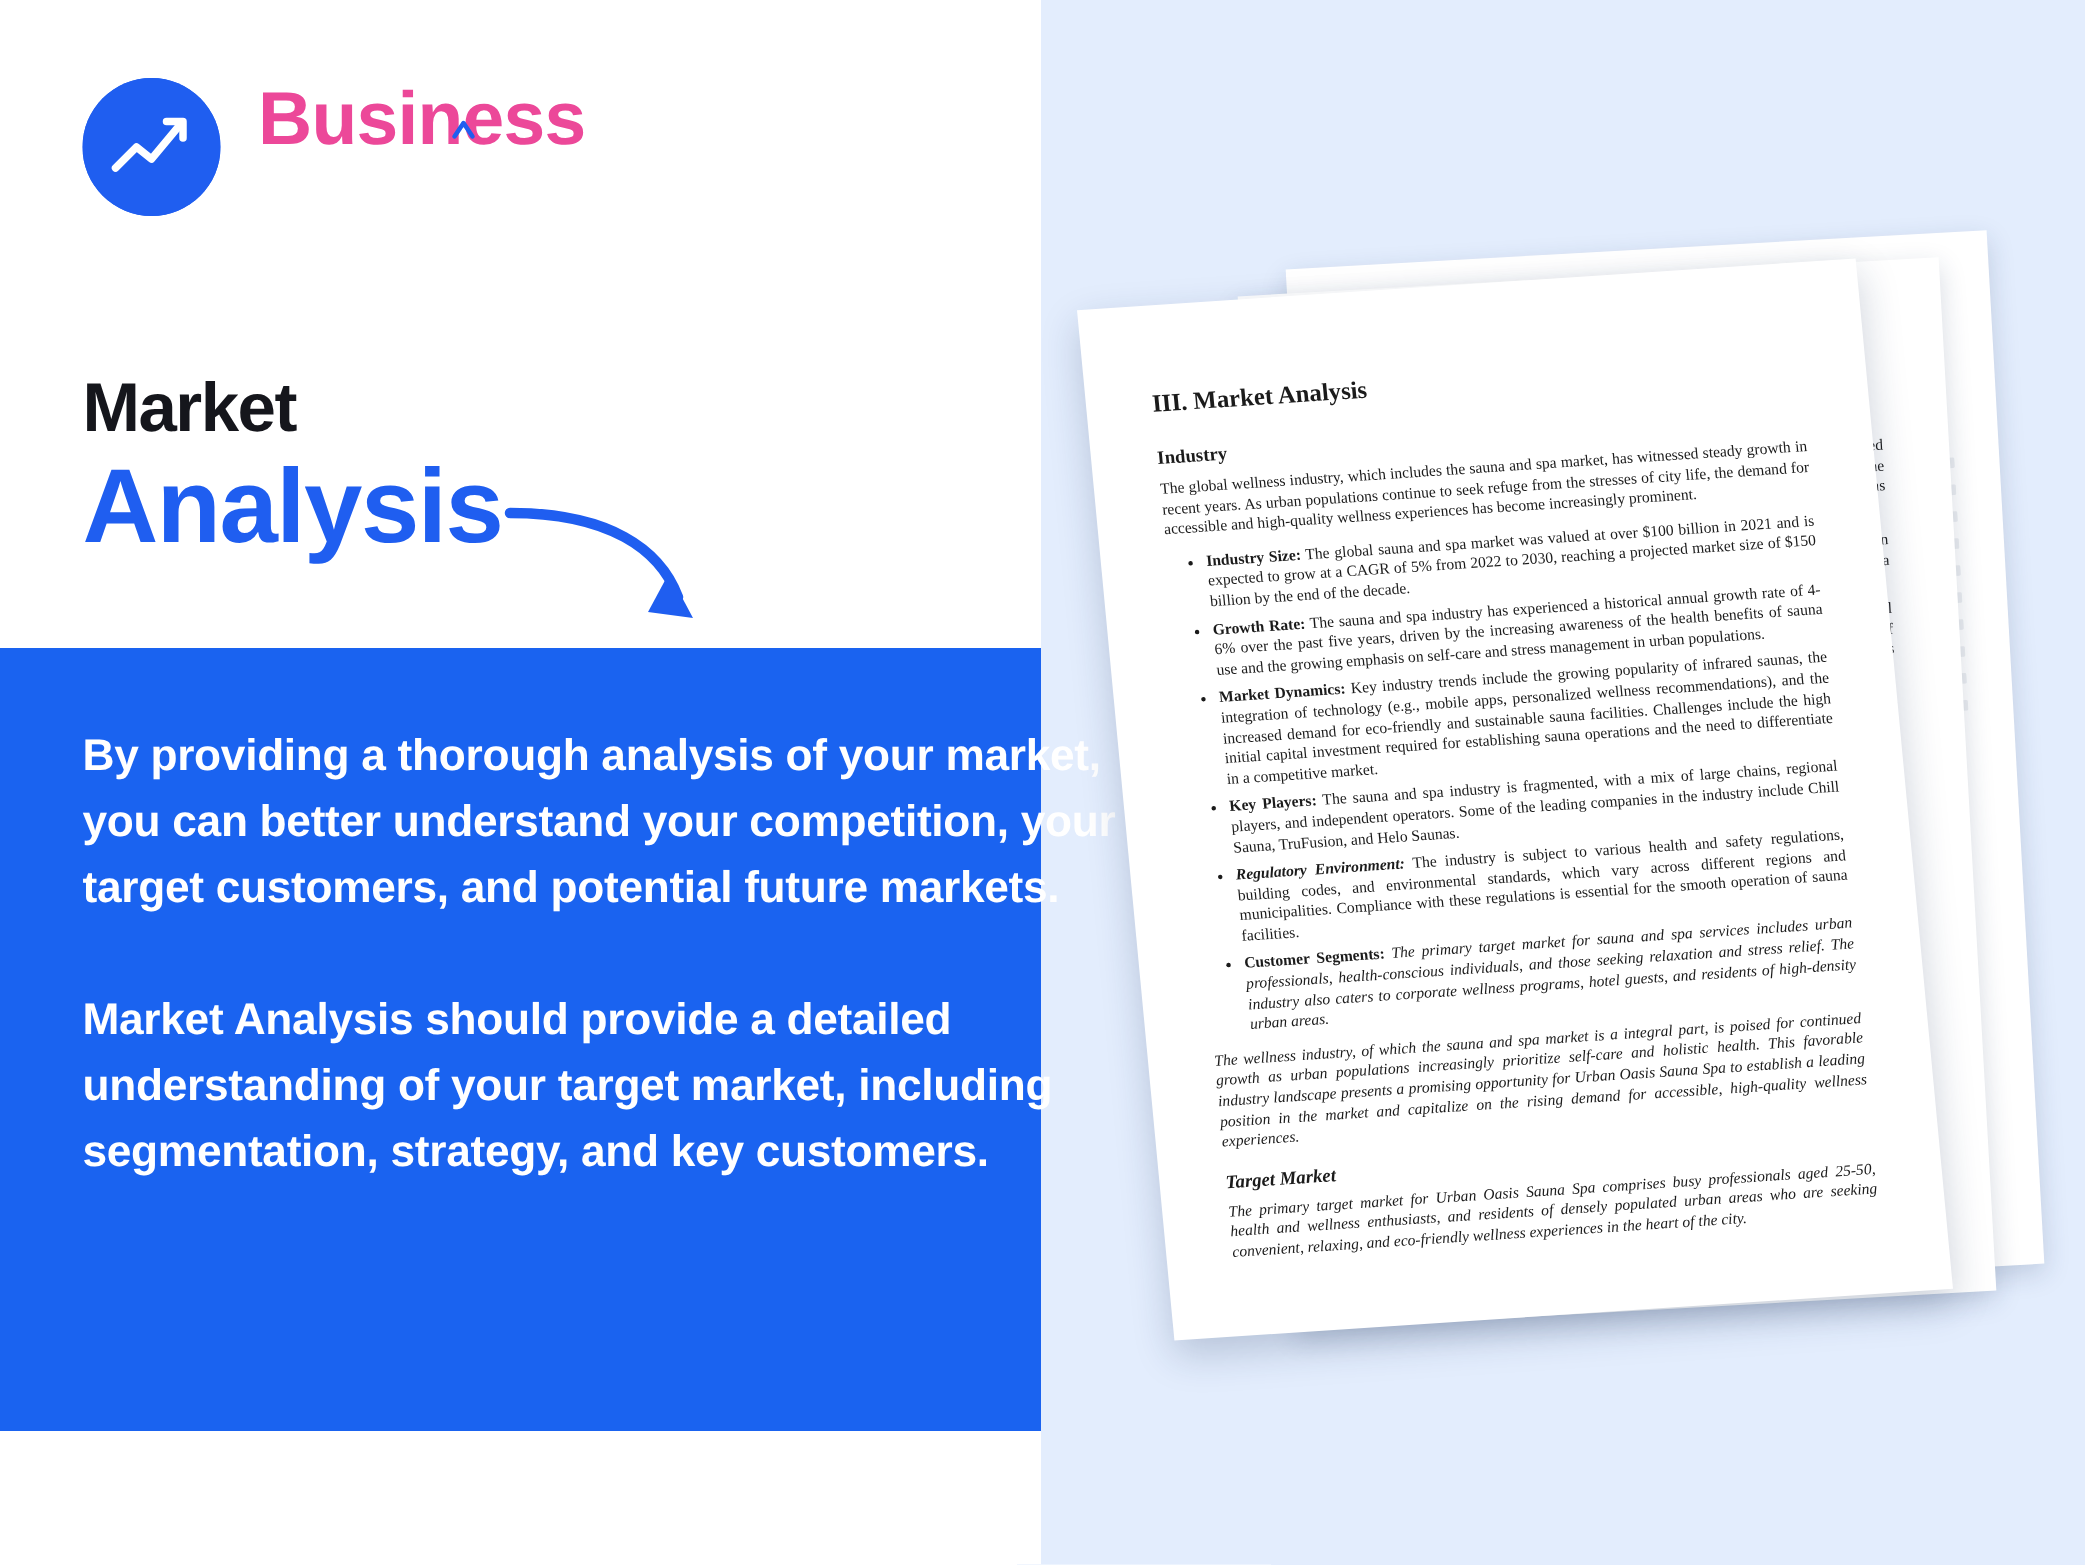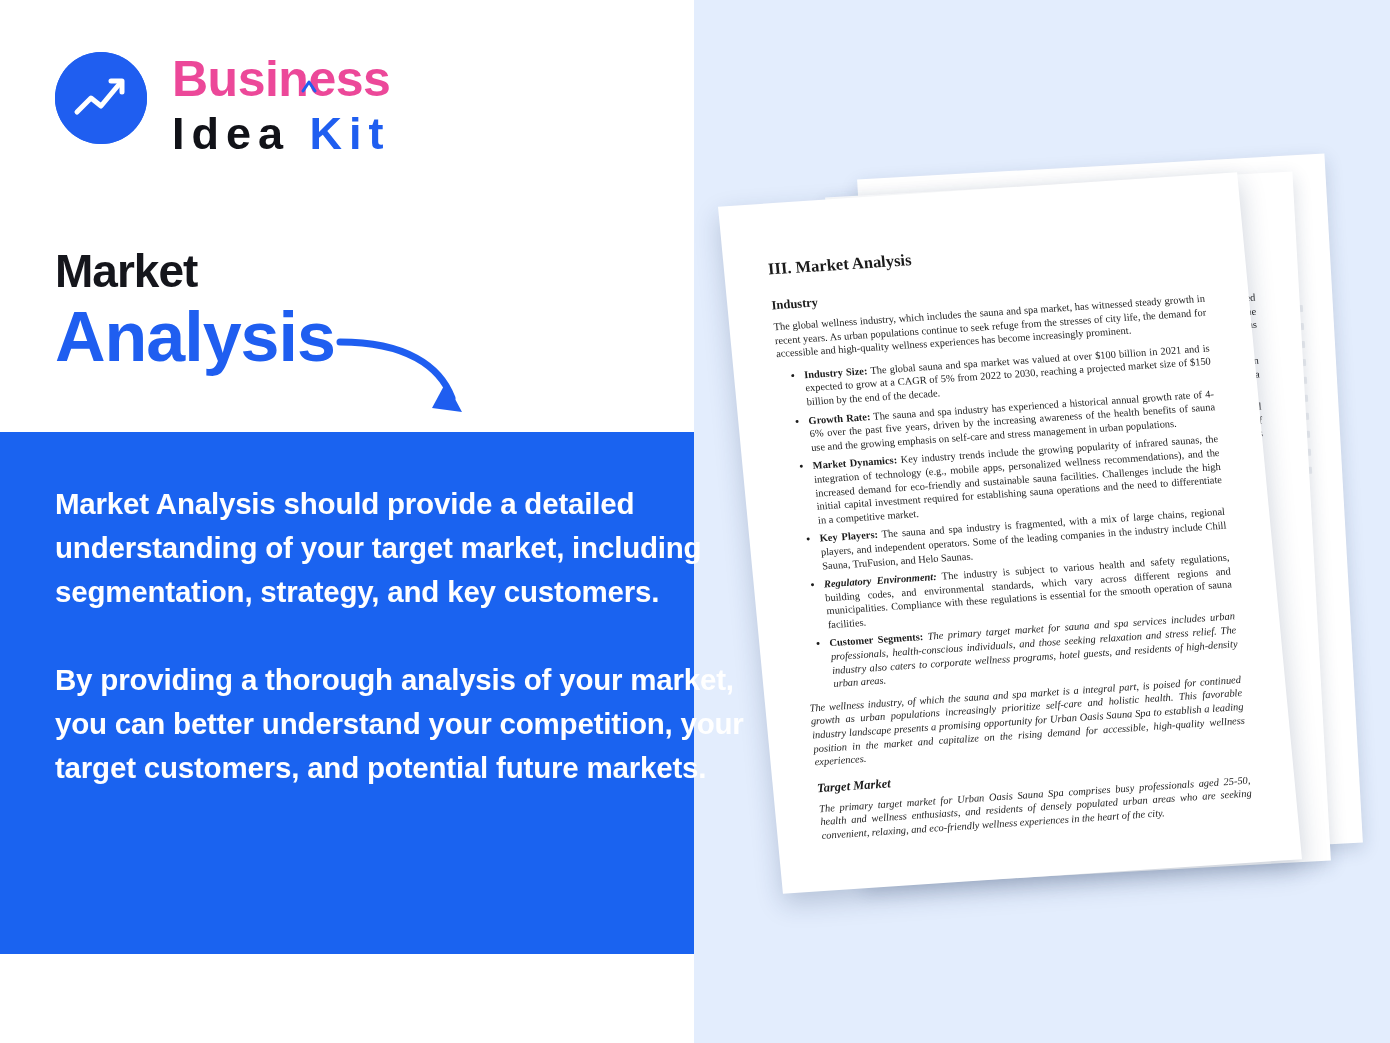--- a/index.html
+++ b/index.html
@@ -236,42 +236,38 @@
   </div>
   <div class="logo-text">
     <div class="logo-line1">
       <span>Business</span>
       <span class="logo-caret">
         <svg width="16" height="14" viewBox="0 0 16 14" aria-hidden="true">
           <polyline points="2,12 8,3 14,12" fill="none" stroke="#1f5ef0" stroke-width="3" stroke-linecap="round" stroke-linejoin="round"></polyline>
         </svg>
       </span>
     </div>
-    <div class="logo-line2">
-      <span>Idea</span>
-      <span class="kit">Kit</span>
-    </div>
   </div>
 </div>
 
 <div class="headline">
   <div class="l1">Market</div>
   <div class="l2">Analysis</div>
 </div>
 
 <div class="arrow">
   <svg width="140" height="100" viewBox="0 0 140 100" aria-hidden="true">
     <path d="M4 6 C70 6, 104 30, 116 62" fill="none" stroke="#1f5ef0" stroke-width="7" stroke-linecap="round"></path>
     <polygon points="110,46 126,76 96,72" fill="#1f5ef0"></polygon>
   </svg>
 </div>
 
 <div class="body-copy">
+  <p>By providing a thorough analysis of your market, you can better understand your competition, your target customers, and potential future markets.</p>
   <p>Market Analysis should provide a detailed understanding of your target market, including segmentation, strategy, and key customers.</p>
-  <p>By providing a thorough analysis of your market, you can better understand your competition, your target customers, and potential future markets.</p>
 </div>
 
 <div class="doc-stack">
 
   <div class="sheet sheet-back2">
     <div class="ghost-lines">
       <div class="ghost-line"></div>
       <div class="ghost-line"></div>
       <div class="ghost-line"></div>
       <div class="ghost-line"></div>

